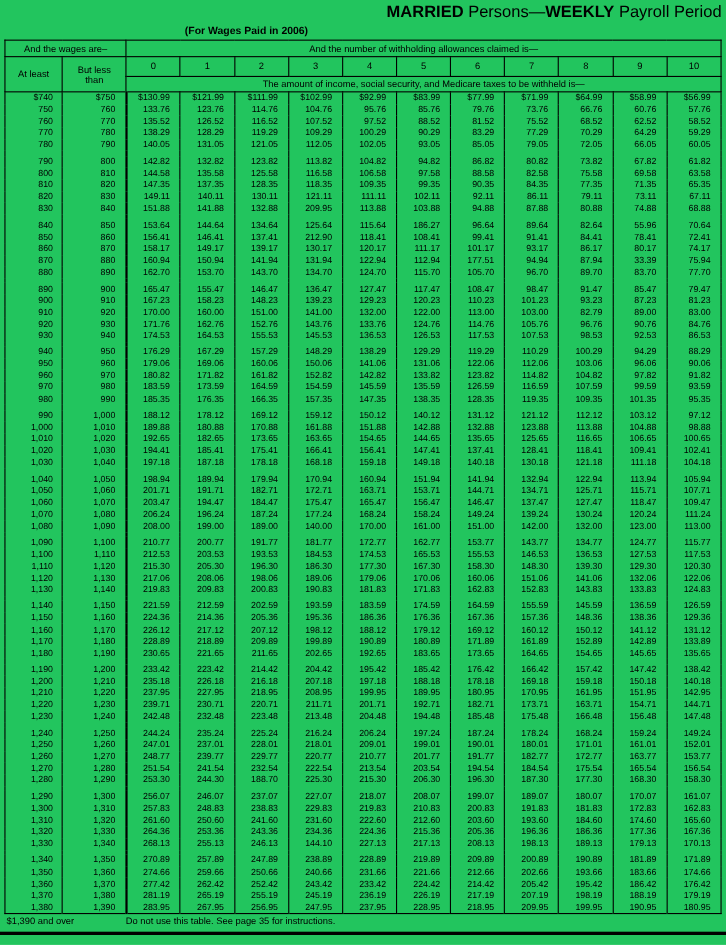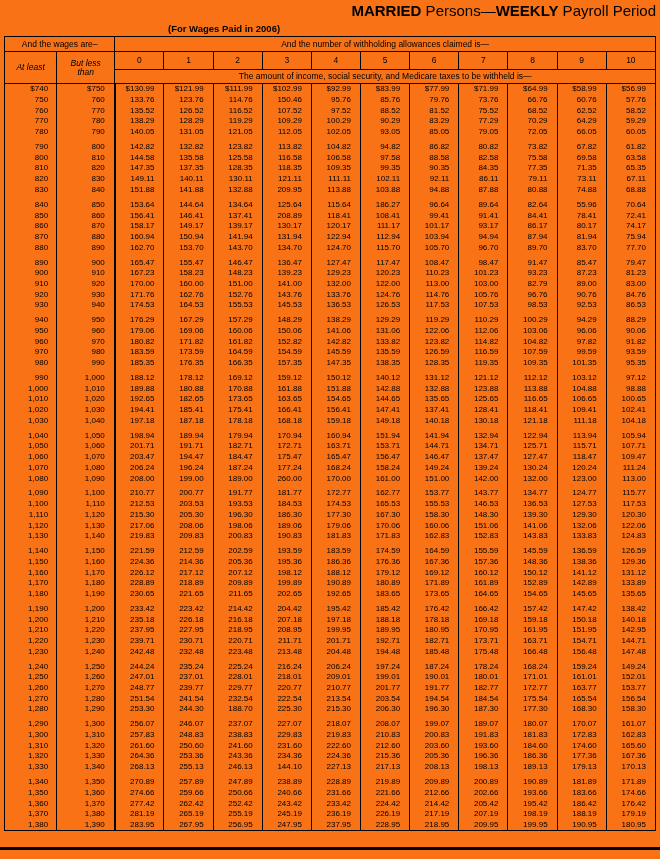--- a/index.html
+++ b/index.html
@@ -1,25 +1,25 @@
 <!DOCTYPE html>
 <html><head>
 <meta charset="utf-8">
 <style>
   html,body{margin:0;padding:0;background:#fff;}
-  .page{position:relative;width:660px;height:859px;background:#f97316;color:#000;
+  .page{position:relative;width:660px;height:859px;background:#22c55e;color:#000;
         font-family:"Liberation Sans", sans-serif;overflow:hidden;}
   .title{position:absolute;top:2px;right:4px;font-size:15px;letter-spacing:0;white-space:nowrap;}
   .title .b{font-weight:bold;}
   .subtitle{position:absolute;top:23px;left:168px;font-size:9.5px;font-weight:bold;white-space:nowrap;}
   table.wh{position:absolute;top:36px;left:4px;width:652px;border-collapse:collapse;
            table-layout:fixed;border:1.5px solid #000;}
   table.wh th{border:1px solid #000;font-weight:normal;font-size:8.5px;padding:0;line-height:9px;}
   th.h1{height:14px;margin-top:36px;}
-  th.h2{font-size:8.5px;font-style:italic;}
+  th.h2{font-size:8.5px;}
   th.hnum{height:17px;font-size:9px;}
   th.h3{height:13px;}
   tbody td{border:none;border-left:1px solid #000;font-size:8px;line-height:8px;
            height:10.7px;padding:0 9px 0 0;text-align:right;white-space:nowrap;overflow:hidden;}
   tbody td:first-child{border-left:none;padding-right:8px;}
   tbody td.c2{border-left:2px solid #000;}
   tbody tr.gap td{height:4.3px;}
   .footer{position:absolute;top:832px;left:6px;width:650px;font-size:8.5px;white-space:nowrap;}
   .footer .fw{display:inline-block;width:106px;}
   .rule{position:absolute;top:847px;left:0;width:660px;height:3px;background:#000;}
@@ -88,21 +88,21 @@
           <td>$64.99</td>
           <td>$58.99</td>
           <td>$56.99</td>
         </tr>
         <tr>
           <td>750</td>
           <td>760</td>
           <td class="c2">133.76</td>
           <td>123.76</td>
           <td>114.76</td>
-          <td>150.46</td>
+          <td>104.76</td>
           <td>95.76</td>
           <td>85.76</td>
           <td>79.76</td>
           <td>73.76</td>
           <td>66.76</td>
           <td>60.76</td>
           <td>57.76</td>
         </tr>
         <tr>
           <td>760</td>
@@ -268,21 +268,21 @@
           <td>82.64</td>
           <td>55.96</td>
           <td>70.64</td>
         </tr>
         <tr>
           <td>850</td>
           <td>860</td>
           <td class="c2">156.41</td>
           <td>146.41</td>
           <td>137.41</td>
-          <td>208.89</td>
+          <td>212.90</td>
           <td>118.41</td>
           <td>108.41</td>
           <td>99.41</td>
           <td>91.41</td>
           <td>84.41</td>
           <td>78.41</td>
           <td>72.41</td>
         </tr>
         <tr>
           <td>860</td>
@@ -301,24 +301,24 @@
         </tr>
         <tr>
           <td>870</td>
           <td>880</td>
           <td class="c2">160.94</td>
           <td>150.94</td>
           <td>141.94</td>
           <td>131.94</td>
           <td>122.94</td>
           <td>112.94</td>
-          <td>103.94</td>
+          <td>177.51</td>
           <td>94.94</td>
           <td>87.94</td>
-          <td>81.94</td>
+          <td>33.39</td>
           <td>75.94</td>
         </tr>
         <tr>
           <td>880</td>
           <td>890</td>
           <td class="c2">162.70</td>
           <td>153.70</td>
           <td>143.70</td>
           <td>134.70</td>
           <td>124.70</td>
@@ -673,21 +673,21 @@
           <td>130.24</td>
           <td>120.24</td>
           <td>111.24</td>
         </tr>
         <tr>
           <td>1,080</td>
           <td>1,090</td>
           <td class="c2">208.00</td>
           <td>199.00</td>
           <td>189.00</td>
-          <td>260.00</td>
+          <td>140.00</td>
           <td>170.00</td>
           <td>161.00</td>
           <td>151.00</td>
           <td>142.00</td>
           <td>132.00</td>
           <td>123.00</td>
           <td>113.00</td>
         </tr>
         <tr class="gap">
           <td></td>
@@ -1225,16 +1225,20 @@
           <td>228.95</td>
           <td>218.95</td>
           <td>209.95</td>
           <td>199.95</td>
           <td>190.95</td>
           <td>180.95</td>
         </tr>
       </tbody>
   </table>
 
+  <div class="footer">
+    <span class="fw">$1,390 and over</span>
+    <span class="fn">Do not use this table. See page 35 for instructions.</span>
+  </div>
 
   <div class="rule"></div>
 
 </div>
 
 </body></html>

